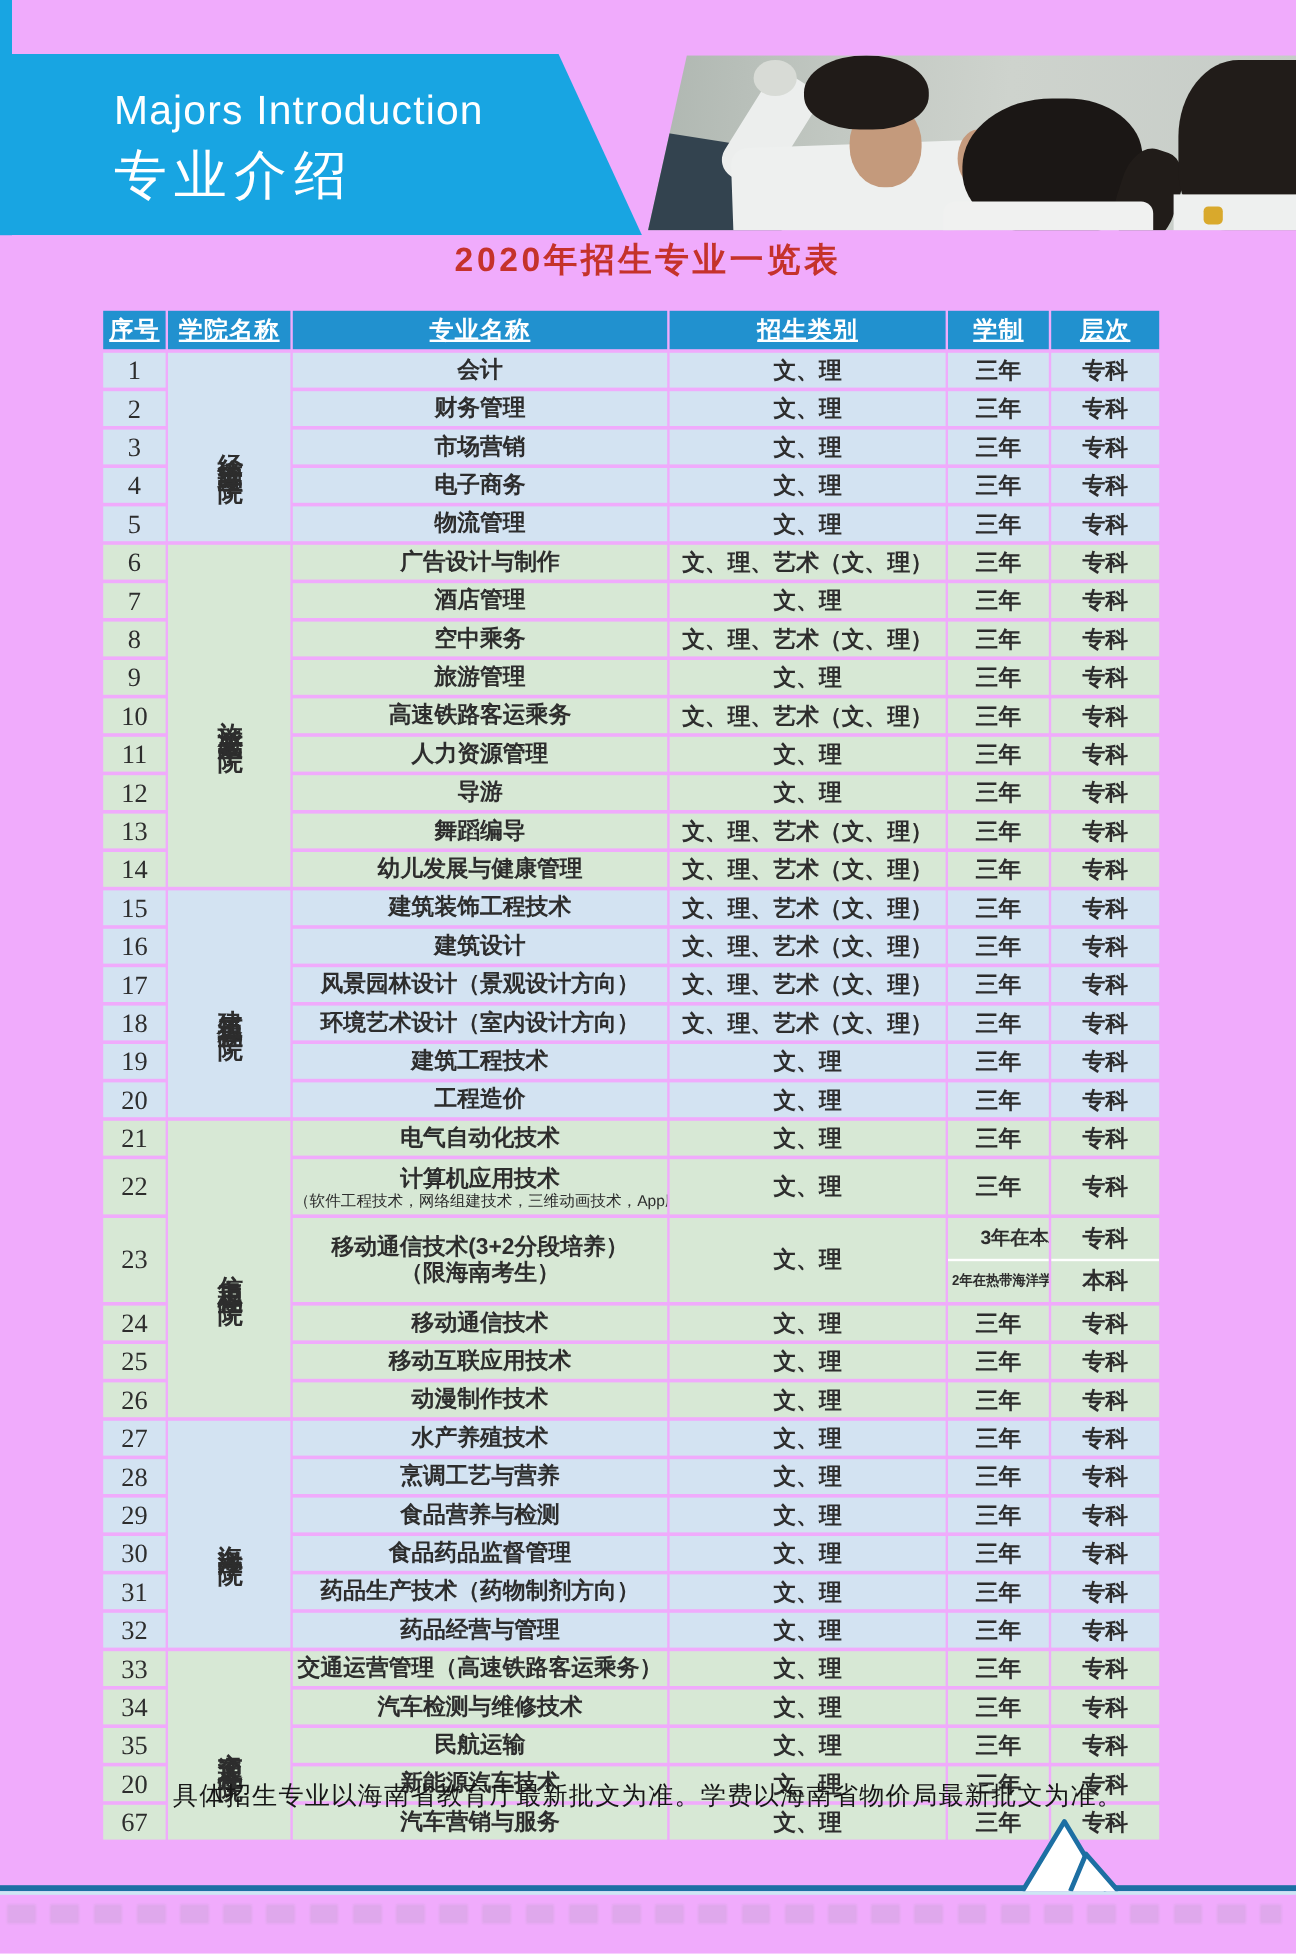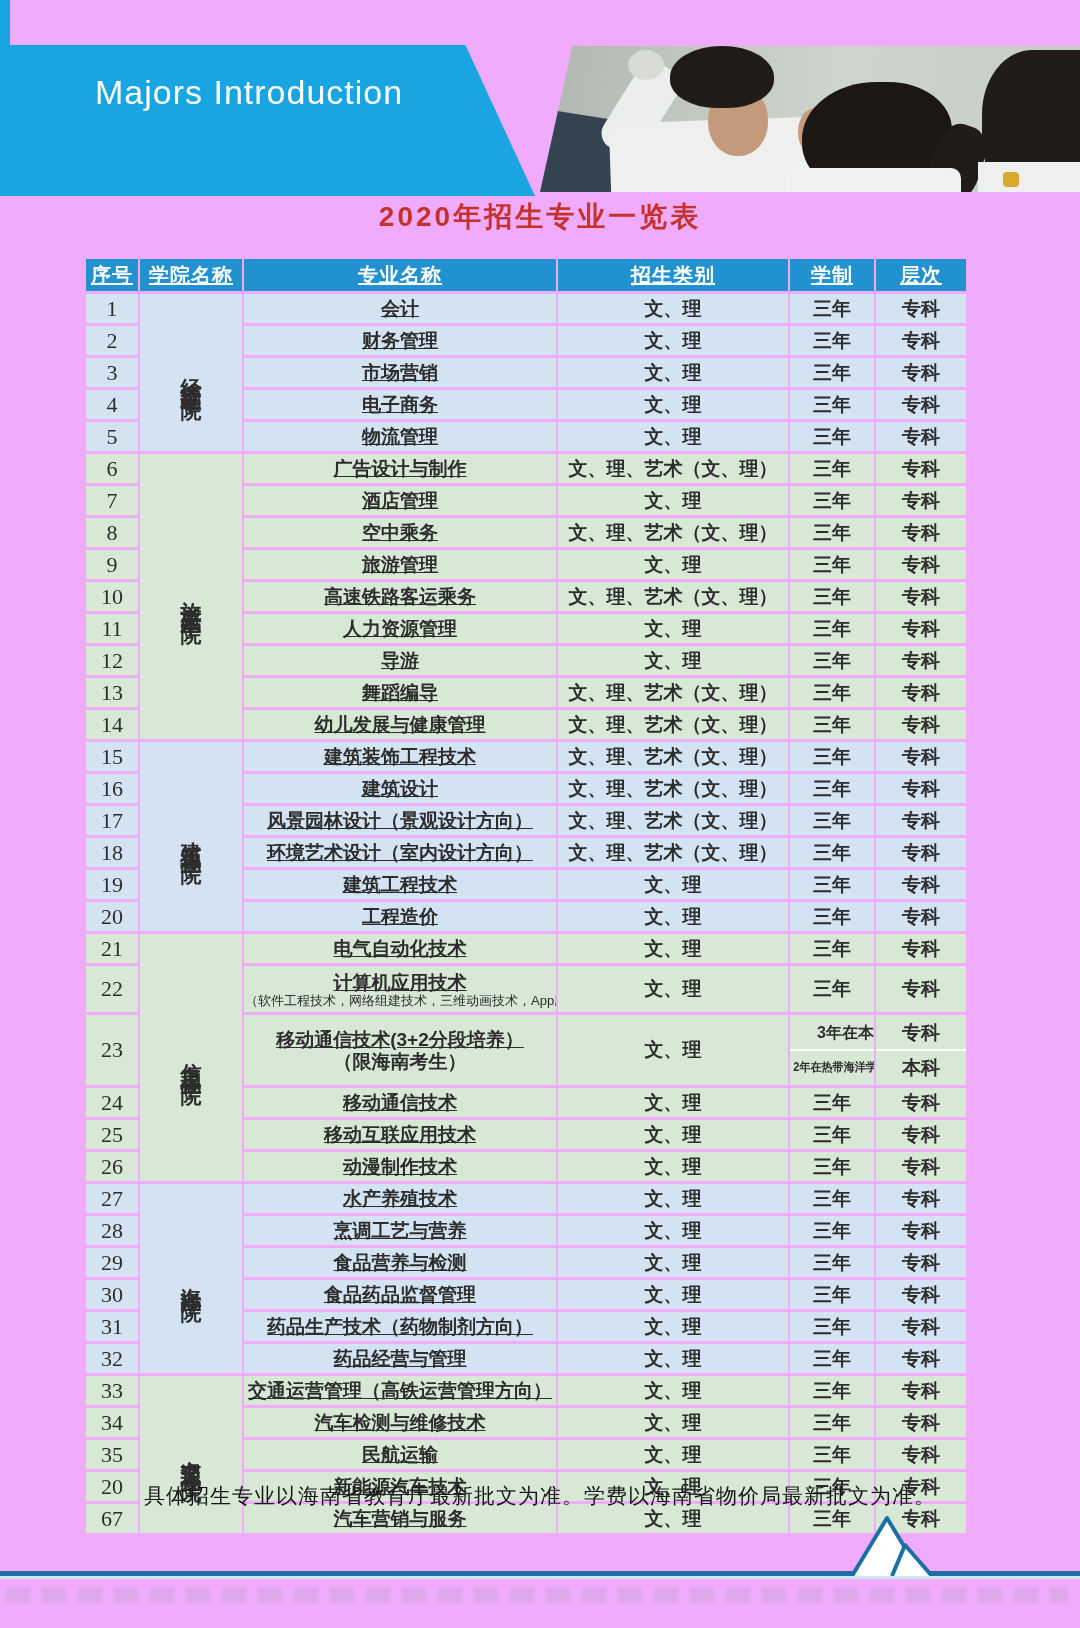--- a/index.html
+++ b/index.html
@@ -77,21 +77,21 @@
   }
   tr.t-blue td{background:var(--row-blue);}
   tr.t-green td{background:var(--row-green);}
   td.cell-no{font-family:"Liberation Serif",serif;font-size:22px;font-weight:400;}
   td.cell-college div{
     writing-mode:vertical-lr;text-orientation:upright;
     margin:0 auto;font-size:21px;letter-spacing:4px;font-weight:600;
   }
   .major-note{font-size:13px;font-weight:400;line-height:14px;white-space:nowrap;}
   .major-line2{font-size:19px;font-weight:600;line-height:22px;}
-  .major-main{display:block;line-height:23px;text-decoration:underline;}
+  .major-main{display:block;line-height:23px;}
   td.split-cell{padding:0;}
   .split-top,.split-bot{height:33px;line-height:33px;white-space:nowrap;}
   .split-top{border-bottom:2px solid #ffffff;font-size:16px;padding-left:27px;}
   .split-bot{font-size:12px;transform:scaleX(.92);}
   .split-lv{height:33px;line-height:33px;font-size:19px;}
   .split-lv.first{border-bottom:2px solid #ffffff;}
   
   .footer-note{
     position:absolute;left:0;top:1482px;width:100%;
     text-align:center;font-size:21px;font-weight:normal;color:#161616;letter-spacing:1px;
@@ -108,20 +108,21 @@
 </style>
 </head>
 <body>
 
 <div class="page">
 
   <div class="left-strip"></div>
 
   <div class="banner">
     <div class="banner-en">Majors Introduction</div>
+    <div class="banner-zh">专业介绍</div>
   </div>
 
   <div class="photo">
     <div class="ph-board"></div>
     <div class="ph-arm"></div>
     <div class="ph-glove"></div>
     <div class="ph-man-coat"></div>
     <div class="ph-man-face"></div>
     <div class="ph-man-hair"></div>
     <div class="ph-girl-face"></div>
@@ -467,21 +468,21 @@
             <td class="cell-category">文、理</td>
             <td class="cell-duration">三年</td>
             <td class="cell-level">专科</td>
           </tr>
           <tr class="t-green">
             <td class="cell-no">33</td>
             <td class="cell-college" rowspan="5">
               <div>交通工程学院</div>
             </td>
             <td class="cell-major">
-              <span class="major-main">交通运营管理（高铁运营管理方向）</span>
+              <span class="major-main">交通运营管理（高速铁路客运乘务）</span>
             </td>
             <td class="cell-category">文、理</td>
             <td class="cell-duration">三年</td>
             <td class="cell-level">专科</td>
           </tr>
           <tr class="t-green">
             <td class="cell-no">34</td>
             <td class="cell-major">
               <span class="major-main">汽车检测与维修技术</span>
             </td>

